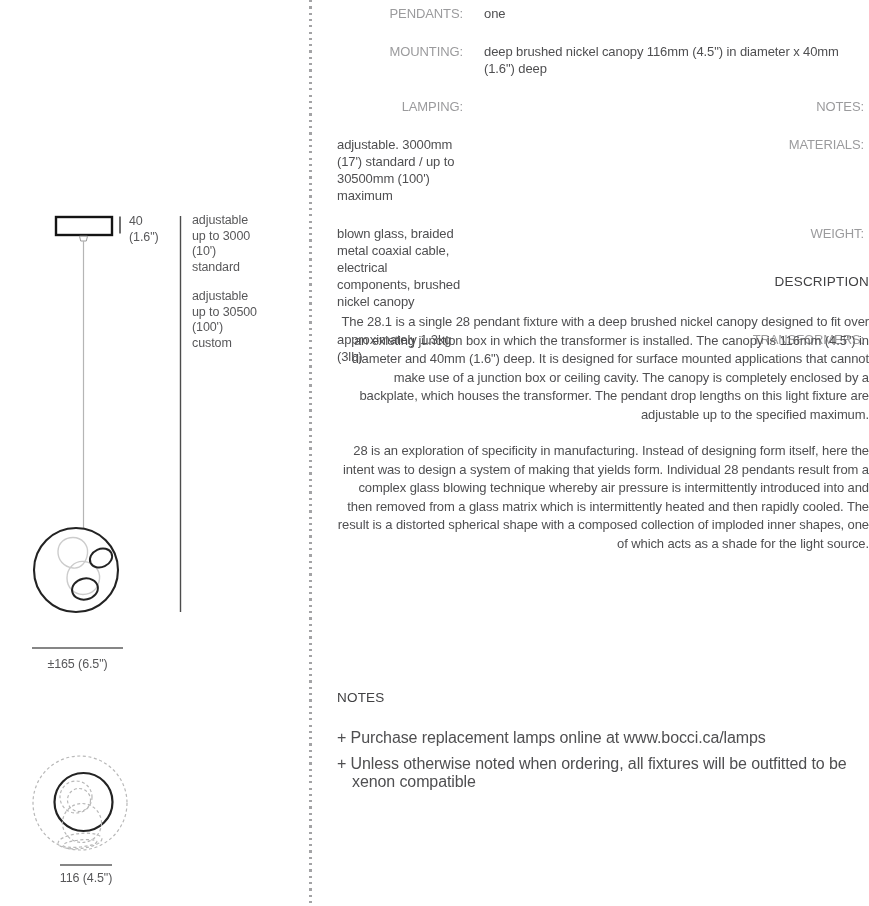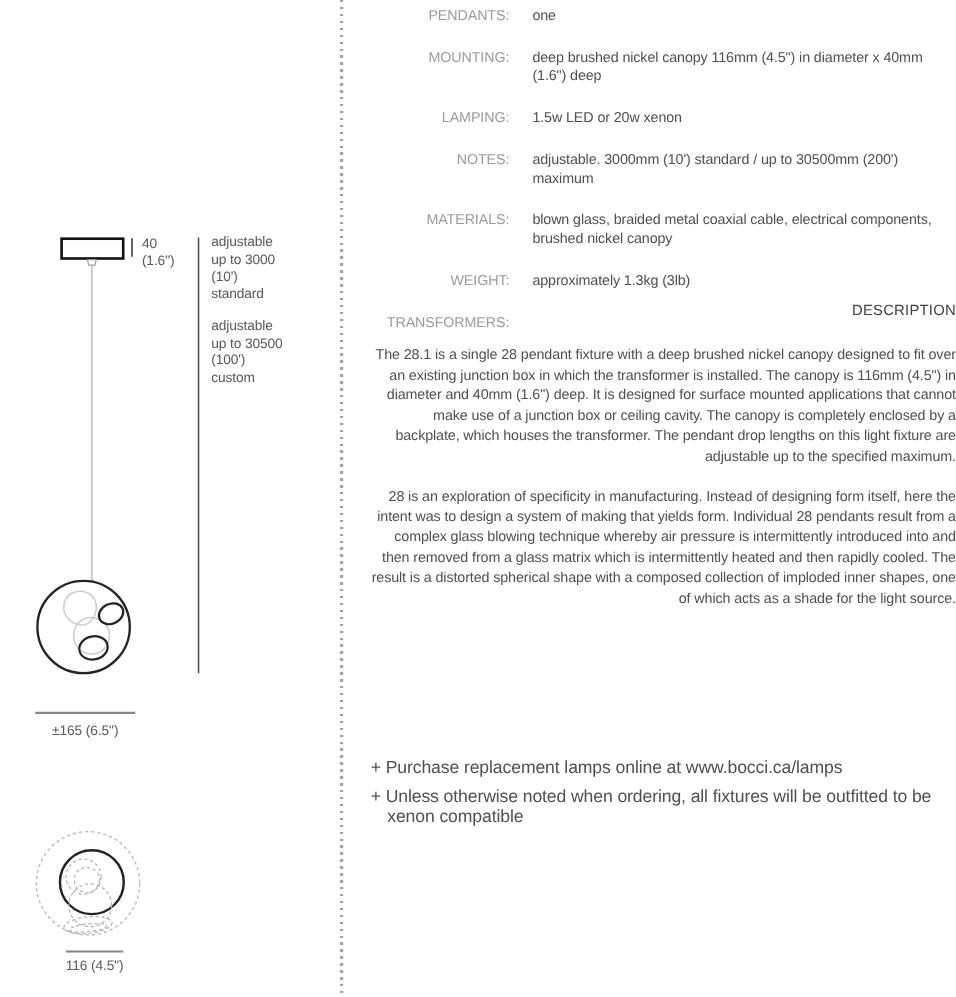--- a/index.html
+++ b/index.html
@@ -154,39 +154,39 @@
   <div class="content">
 
     <div class="spec-table">
       <div class="spec-label">PENDANTS:</div>
       <div class="spec-value">one</div>
 
       <div class="spec-label">MOUNTING:</div>
       <div class="spec-value">deep brushed nickel canopy 116mm (4.5") in diameter x 40mm (1.6") deep</div>
 
       <div class="spec-label">LAMPING:</div>
-      <div class="spec-value">1.5w LED or 20w xenon</div>
 
       <div class="spec-label">NOTES:</div>
-      <div class="spec-value">adjustable. 3000mm (10') standard / up to 30500mm (200') maximum</div>
+      <div class="spec-value">adjustable. 3000mm (17') standard / up to 30500mm (100') maximum</div>
 
       <div class="spec-label">MATERIALS:</div>
       <div class="spec-value">blown glass, braided metal coaxial cable, electrical components, brushed nickel canopy</div>
 
       <div class="spec-label">WEIGHT:</div>
       <div class="spec-value">approximately 1.3kg (3lb)</div>
 
       <div class="spec-label">TRANSFORMERS:</div>
     </div>
 
     <div class="section desc-section">
       <h2>DESCRIPTION</h2>
       <p>The 28.1 is a single 28 pendant fixture with a deep brushed nickel canopy designed to fit over an existing junction box in which the transformer is installed. The canopy is 116mm (4.5") in diameter and 40mm (1.6") deep. It is designed for surface mounted applications that cannot make use of a junction box or ceiling cavity. The canopy is completely enclosed by a backplate, which houses the transformer. The pendant drop lengths on this light fixture are adjustable up to the specified maximum.</p>
       <p>28 is an exploration of specificity in manufacturing. Instead of designing form itself, here the intent was to design a system of making that yields form. Individual 28 pendants result from a complex glass blowing technique whereby air pressure is intermittently introduced into and then removed from a glass matrix which is intermittently heated and then rapidly cooled. The result is a distorted spherical shape with a composed collection of imploded inner shapes, one of which acts as a shade for the light source.</p>
     </div>
 
     <div class="section notes-section">
+      <h2>NOTES</h2>
       <div class="note"><span>+</span> <span>Purchase replacement lamps online at www.bocci.ca/lamps</span></div>
       <div class="note"><span>+</span> <span>Unless otherwise noted when ordering, all fixtures will be outfitted to be xenon compatible</span></div>
     </div>
 
   </div>
 </div>
 
 </body></html>

